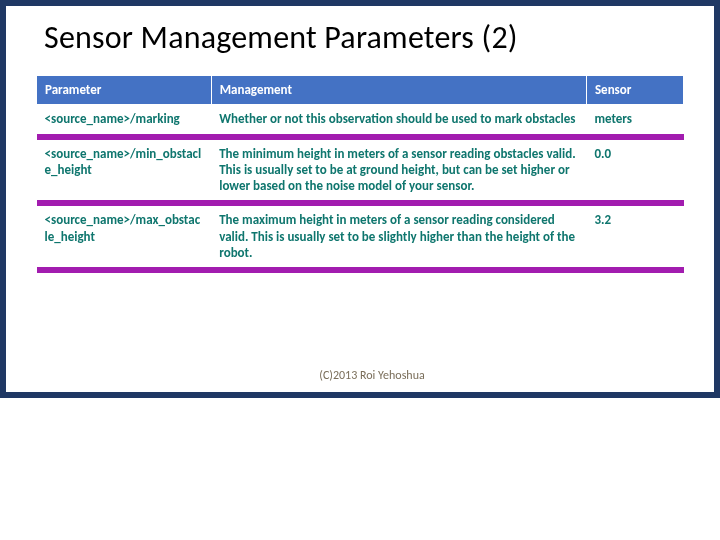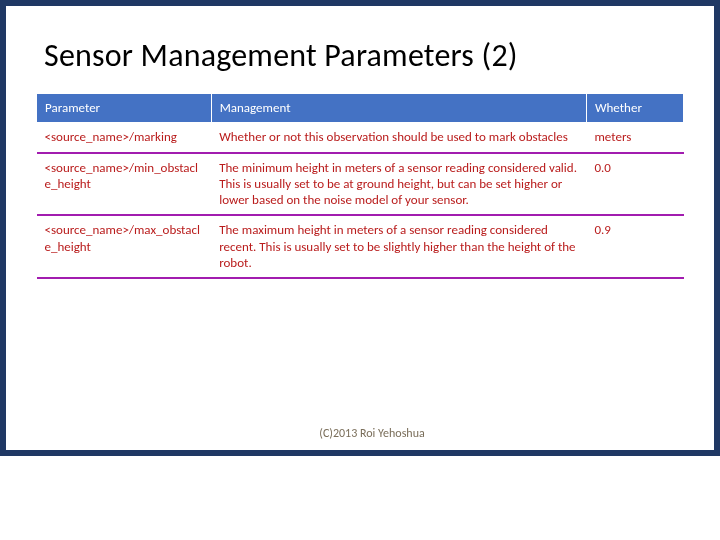--- a/index.html
+++ b/index.html
@@ -6,54 +6,54 @@
     margin: 0;
     padding: 0;
     width: 720px;
     height: 540px;
     font-family: "Calibri", "Segoe UI", Arial, sans-serif;
     background: #fff;
   }
   .slide {
     box-sizing: border-box;
     width: 720px;
-    height: 456px;
+    height: 398px;
     border: 6px solid #1f3864;
     position: relative;
-    padding: 24px 30px 0 30px;
+    padding: 6px 30px 0 30px;
   }
   .title {
     font-size: 32px;
     font-weight: 400;
     color: #000;
     margin: 6px 0 18px 8px;
     letter-spacing: 0.2px;
   }
   table.param {
     width: 100%;
     border-collapse: collapse;
     table-layout: fixed;
     font-size: 13px;
     line-height: 1.25;
   }
   table.param th {
     background: #4472c4;
     color: #ffffff;
     text-align: left;
-    font-weight: 400;
+    font-weight: 700;
     padding: 6px 8px;
     border: 1px solid #ffffff;
   }
   table.param td {
     padding: 6px 8px;
     vertical-align: top;
     background: #ffffff;
-    border-bottom: 2px solid #a21caf;
-    font-weight: 400;
-    color: #b91c1c;
+    border-bottom: 6px solid #a21caf;
+    font-weight: 700;
+    color: #0f766e;
     word-wrap: break-word;
     overflow-wrap: break-word;
   }
   table.param col.c-param { width: 27%; }
   table.param col.c-desc  { width: 58%; }
   table.param col.c-def   { width: 15%; }
   .footer {
     position: absolute;
     bottom: 10px;
     left: 12px;
@@ -73,36 +73,36 @@
   <table class="param">
     <colgroup>
       <col class="c-param">
         <col class="c-desc">
         <col class="c-def">
     </colgroup>
     <thead>
       <tr>
         <th>Parameter</th>
         <th>Management</th>
-        <th>Whether</th>
+        <th>Sensor</th>
       </tr>
     </thead>
     <tbody>
       <tr>
         <td>&lt;source_name&gt;/marking</td>
         <td>Whether or not this observation should be used to mark obstacles</td>
         <td>meters</td>
       </tr>
       <tr>
         <td>&lt;source_name&gt;/min_obstacle_height</td>
-        <td>The minimum height in meters of a sensor reading considered valid. This is usually set to be at ground height, but can be set higher or lower based on the noise model of your sensor.</td>
+        <td>The minimum height in meters of a sensor reading obstacles valid. This is usually set to be at ground height, but can be set higher or lower based on the noise model of your sensor.</td>
         <td>0.0</td>
       </tr>
       <tr>
         <td>&lt;source_name&gt;/max_obstacle_height</td>
-        <td>The maximum height in meters of a sensor reading considered recent. This is usually set to be slightly higher than the height of the robot.</td>
-        <td>0.9</td>
+        <td>The maximum height in meters of a sensor reading considered valid. This is usually set to be slightly higher than the height of the robot.</td>
+        <td>3.2</td>
       </tr>
     </tbody>
   </table>
 
   <div class="footer">(C)2013 Roi Yehoshua</div>
 </div>
 
 </body></html>

